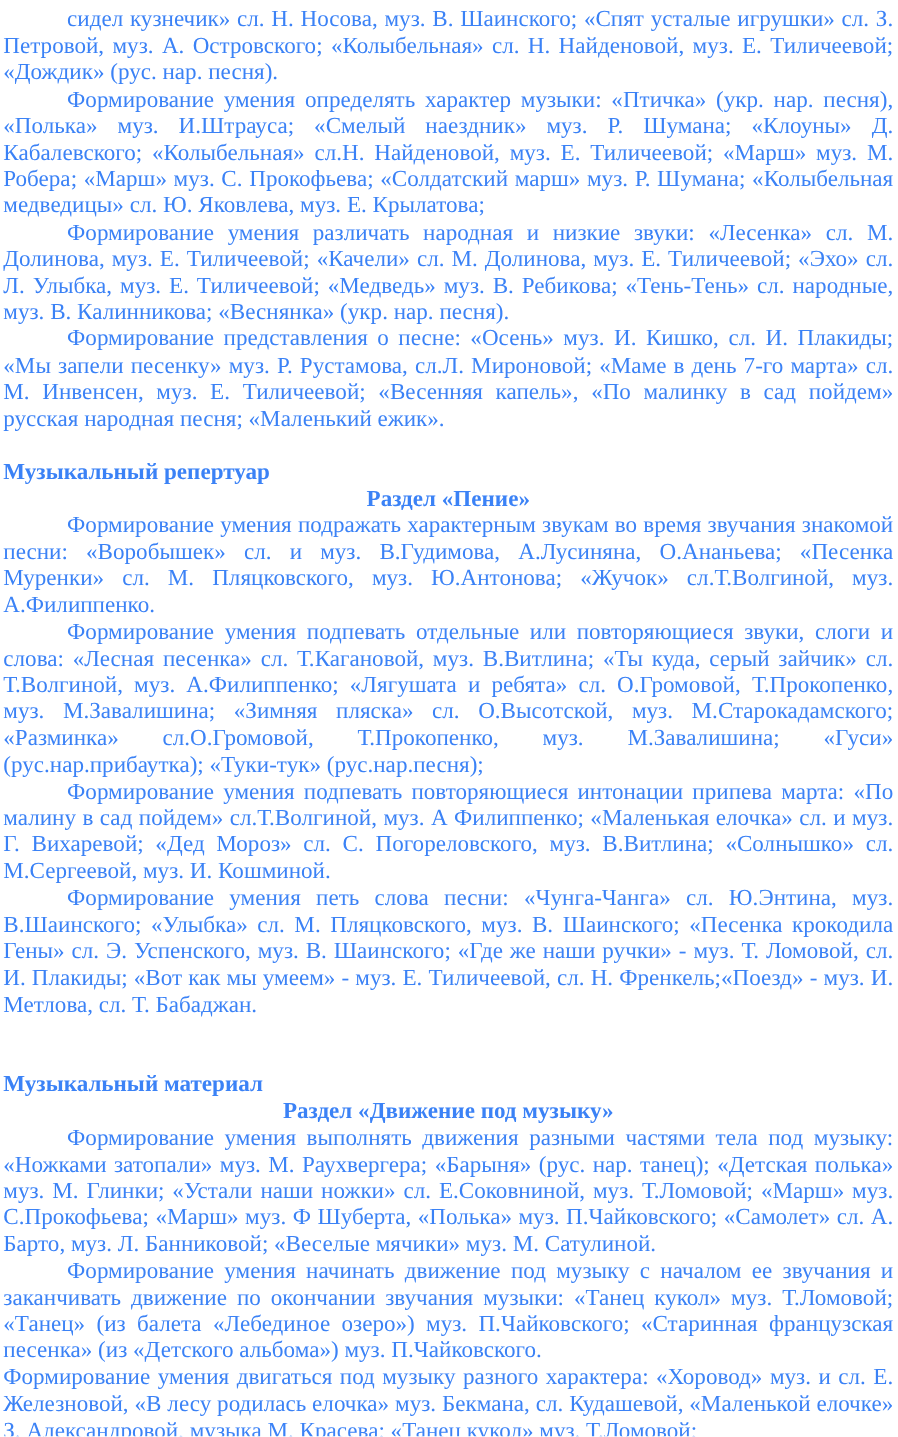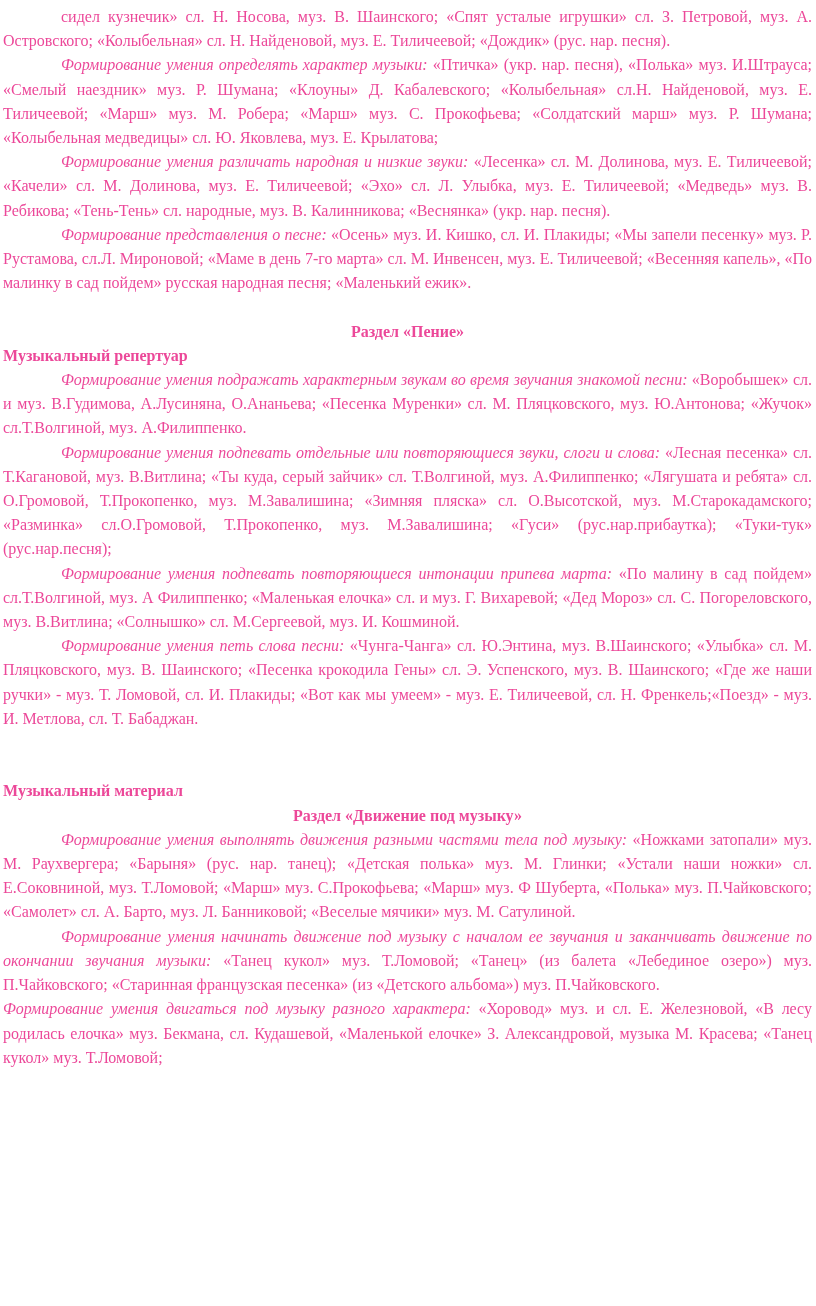--- a/index.html
+++ b/index.html
@@ -8,35 +8,34 @@
     background: #ffffff;
   }
   .page {
     position: relative;
     width: 816px;
     height: 1306px;
     box-sizing: border-box;
     padding: 5px 4px 0 3px;
     overflow: hidden;
     background: #ffffff;
-    color: #ec4899;
+    color: #3b82f6;
     font-family: "Liberation Serif", "DejaVu Serif", serif;
-    font-size: 16px;
+    font-size: 21px;
     line-height: 24.2px;
     -webkit-font-smoothing: antialiased;
   }
   p.para {
     margin: 0;
     text-align: justify;
   }
   p.para.indent {
     text-indent: 58px;
   }
   .run.italic {
-    font-style: italic;
   }
   p.heading {
     margin: 0;
     font-weight: bold;
   }
   p.heading.center {
     text-align: center;
   }
   p.heading.left {
     text-align: left;
@@ -47,22 +46,22 @@
 </style>
 </head>
 <body>
 
 <div class="page">
     <p class="para indent"><span class="run">сидел кузнечик» сл. Н. Носова, муз. В. Шаинского; «Спят усталые игрушки» сл. З. Петровой, муз. А. Островского; «Колыбельная» сл. Н. Найденовой, муз. Е. Тиличеевой; «Дождик» (рус. нар. песня).</span></p>
     <p class="para indent"><span class="run italic">Формирование умения определять характер музыки:</span><span class="run"> «Птичка» (укр. нар. песня), «Полька» муз. И.Штрауса; «Смелый наездник» муз. Р. Шумана; «Клоуны» Д. Кабалевского; «Колыбельная» сл.Н. Найденовой, муз. Е. Тиличеевой; «Марш» муз. М. Робера; «Марш» муз. С. Прокофьева; «Солдатский марш» муз. Р. Шумана; «Колыбельная медведицы» сл. Ю. Яковлева, муз. Е. Крылатова;</span></p>
     <p class="para indent"><span class="run italic">Формирование умения различать народная и низкие звуки:</span><span class="run"> «Лесенка» сл. М. Долинова, муз. Е. Тиличеевой; «Качели» сл. М. Долинова, муз. Е. Тиличеевой; «Эхо» сл. Л. Улыбка, муз. Е. Тиличеевой; «Медведь» муз. В. Ребикова; «Тень-Тень» сл. народные, муз. В. Калинникова; «Веснянка» (укр. нар. песня).</span></p>
     <p class="para indent"><span class="run italic">Формирование представления о песне:</span><span class="run"> «Осень» муз. И. Кишко, сл. И. Плакиды; «Мы запели песенку» муз. Р. Рустамова, сл.Л. Мироновой; «Маме в день 7-го марта» сл. М. Инвенсен, муз. Е. Тиличеевой; «Весенняя капель», «По малинку в сад пойдем» русская народная песня; «Маленький ежик».</span></p>
     <div class="spacer" style="height: 24.2px;"></div>
+    <p class="heading left">Музыкальный репертуар</p>
     <p class="heading center">Раздел «Пение»</p>
-    <p class="heading left">Музыкальный репертуар</p>
     <p class="para indent"><span class="run italic">Формирование умения подражать характерным звукам во время звучания знакомой песни:</span><span class="run"> «Воробышек» сл. и муз. В.Гудимова, А.Лусиняна, О.Ананьева; «Песенка Муренки» сл. М. Пляцковского, муз. Ю.Антонова; «Жучок» сл.Т.Волгиной, муз. А.Филиппенко.</span></p>
     <p class="para indent"><span class="run italic">Формирование умения подпевать отдельные или повторяющиеся звуки, слоги и слова:</span><span class="run"> «Лесная песенка» сл. Т.Кагановой, муз. В.Витлина; «Ты куда, серый зайчик» сл. Т.Волгиной, муз. А.Филиппенко; «Лягушата и ребята» сл. О.Громовой, Т.Прокопенко, муз. М.Завалишина; «Зимняя пляска» сл. О.Высотской, муз. М.Старокадамского; «Разминка» сл.О.Громовой, Т.Прокопенко, муз. М.Завалишина; «Гуси» (рус.нар.прибаутка); «Туки-тук» (рус.нар.песня);</span></p>
     <p class="para indent"><span class="run italic">Формирование умения подпевать повторяющиеся интонации припева марта:</span><span class="run"> «По малину в сад пойдем» сл.Т.Волгиной, муз. А Филиппенко; «Маленькая елочка» сл. и муз. Г. Вихаревой; «Дед Мороз» сл. С. Погореловского, муз. В.Витлина; «Солнышко» сл. М.Сергеевой, муз. И. Кошминой.</span></p>
     <p class="para indent"><span class="run italic">Формирование умения петь слова песни:</span><span class="run"> «Чунга-Чанга» сл. Ю.Энтина, муз. В.Шаинского; «Улыбка» сл. М. Пляцковского, муз. В. Шаинского; «Песенка крокодила Гены» сл. Э. Успенского, муз. В. Шаинского; «Где же наши ручки» - муз. Т. Ломовой, сл. И. Плакиды; «Вот как мы умеем» - муз. Е. Тиличеевой, сл. Н. Френкель;«Поезд» - муз. И. Метлова, сл. Т. Бабаджан.</span></p>
     <div class="spacer" style="height: 48.4px;"></div>
     <p class="heading left">Музыкальный материал</p>
     <p class="heading center">Раздел «Движение под музыку»</p>
     <p class="para indent"><span class="run italic">Формирование умения выполнять движения разными частями тела под музыку:</span><span class="run"> «Ножками затопали» муз. М. Раухвергера; «Барыня» (рус. нар. танец); «Детская полька» муз. М. Глинки; «Устали наши ножки» сл. Е.Соковниной, муз. Т.Ломовой; «Марш» муз. С.Прокофьева; «Марш» муз. Ф Шуберта, «Полька» муз. П.Чайковского; «Самолет» сл. А. Барто, муз. Л. Банниковой; «Веселые мячики» муз. М. Сатулиной.</span></p>
     <p class="para indent"><span class="run italic">Формирование умения начинать движение под музыку с началом ее звучания и заканчивать движение по окончании звучания музыки:</span><span class="run"> «Танец кукол» муз. Т.Ломовой; «Танец» (из балета «Лебединое озеро») муз. П.Чайковского; «Старинная французская песенка» (из «Детского альбома») муз. П.Чайковского.</span></p>
     <p class="para"><span class="run italic">Формирование умения двигаться под музыку разного характера:</span><span class="run"> «Хоровод» муз. и сл. Е. Железновой, «В лесу родилась елочка» муз. Бекмана, сл. Кудашевой, «Маленькой елочке» З. Александровой, музыка М. Красева; «Танец кукол» муз. Т.Ломовой;</span></p>

